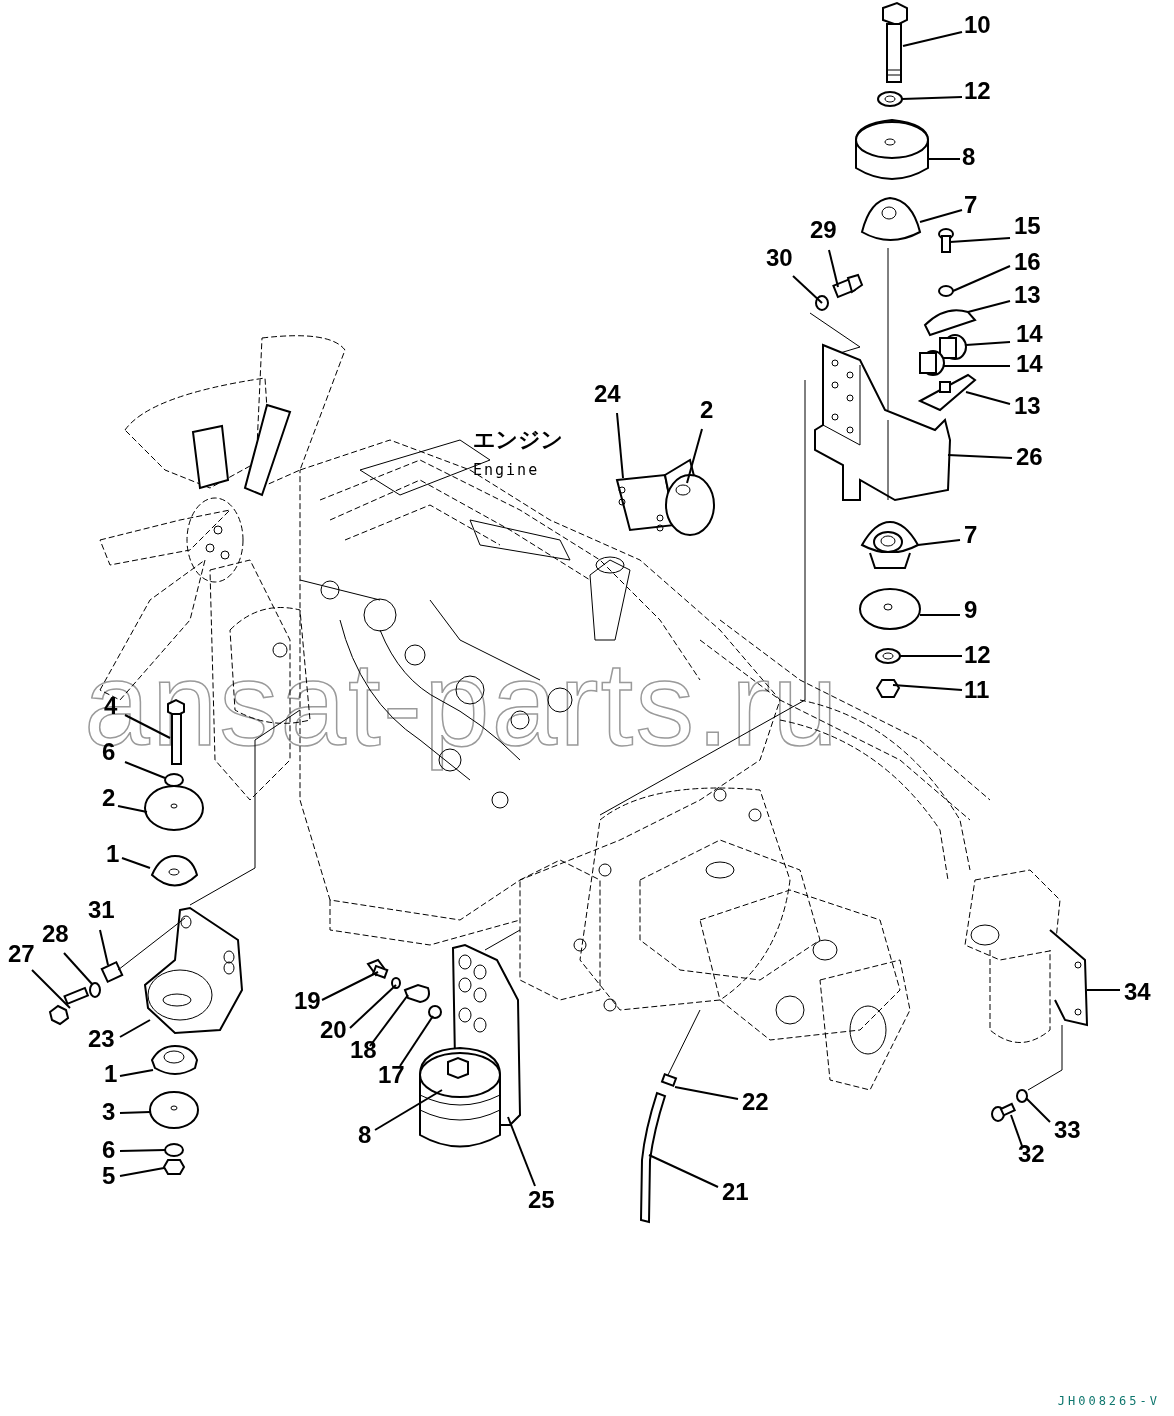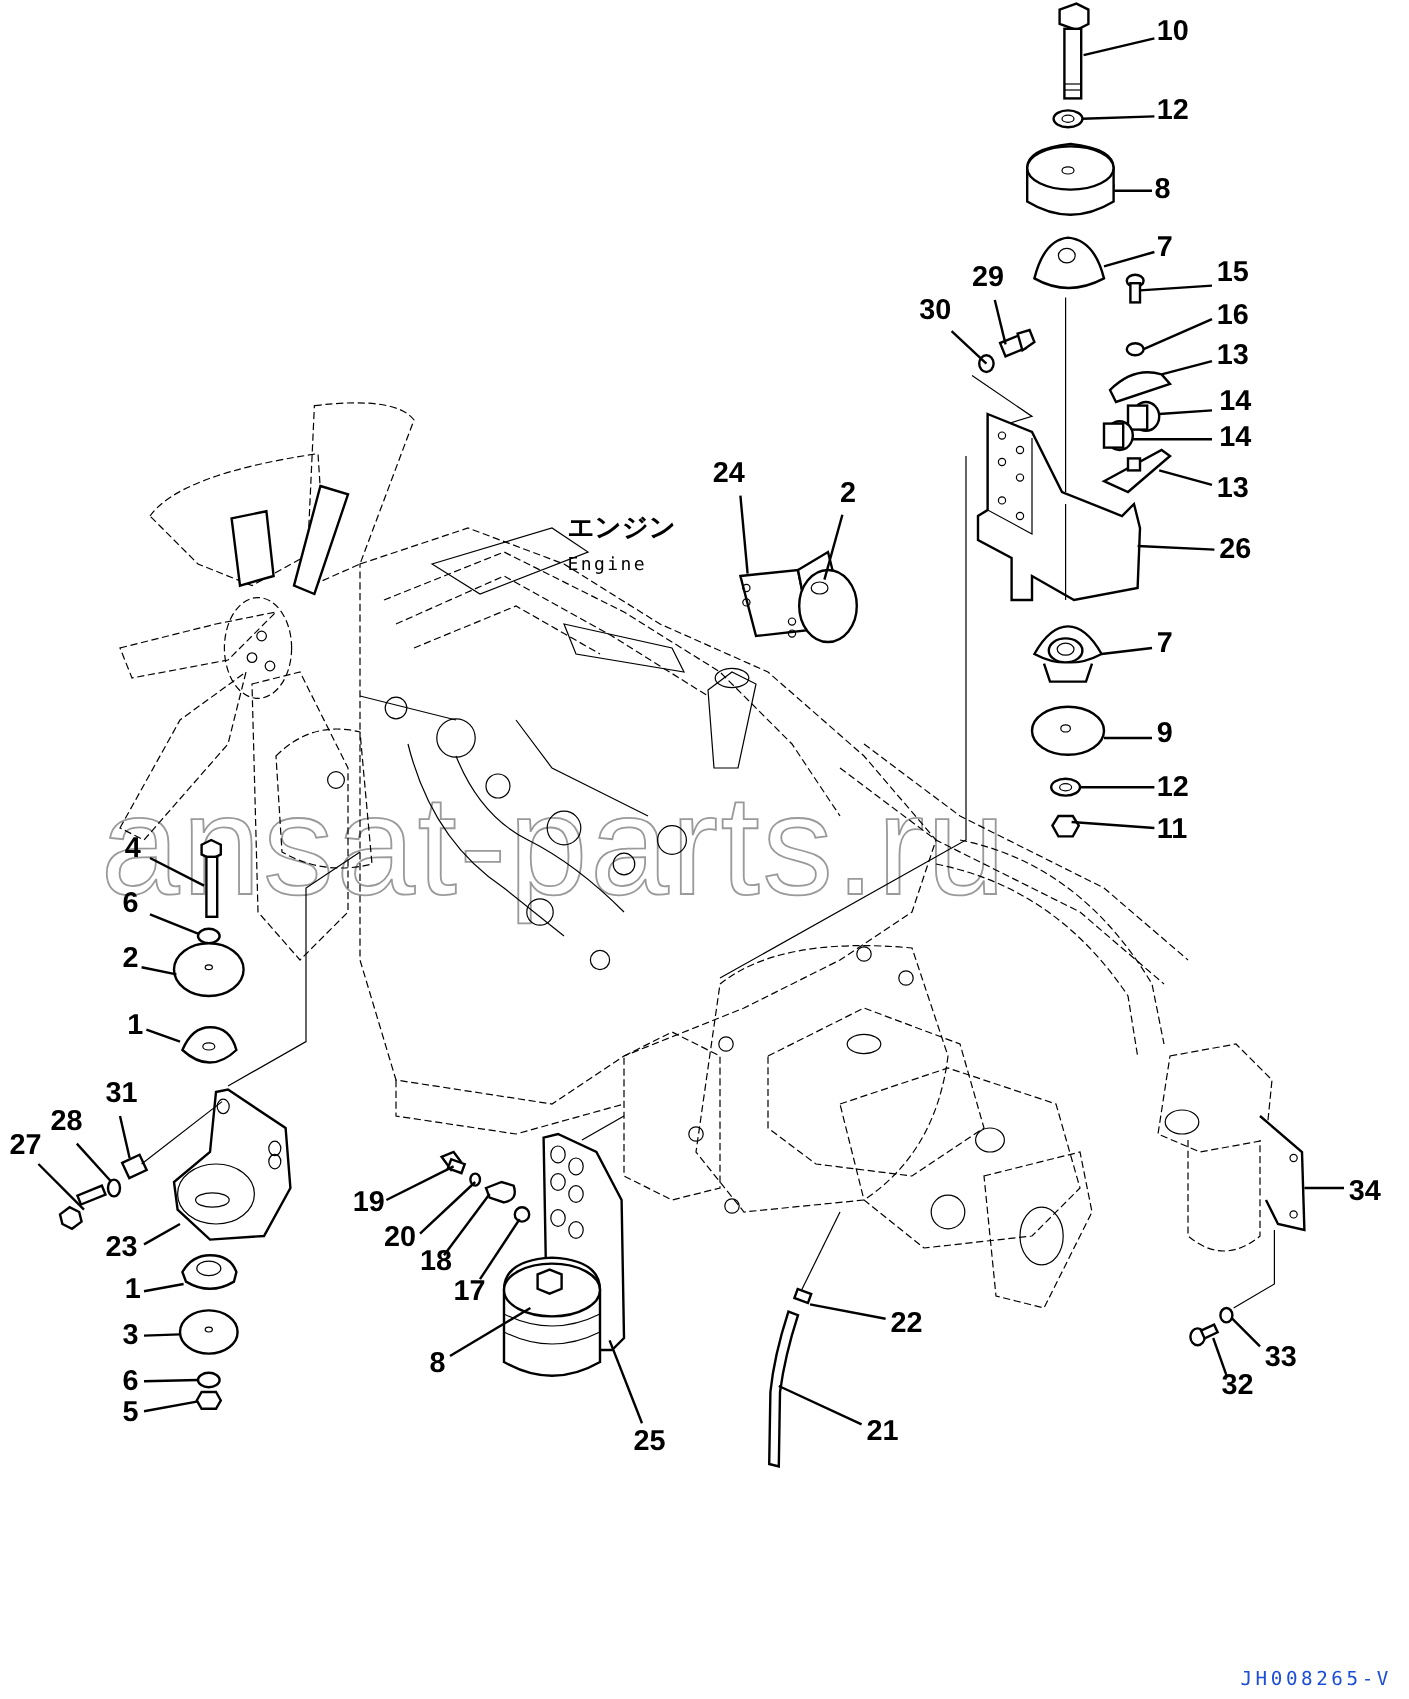--- a/index.html
+++ b/index.html
@@ -7,21 +7,21 @@
   #stage{position:absolute;left:0;top:0;width:1174px;height:1416px;}
   .lbl{font-family:"Liberation Sans",sans-serif;font-weight:700;font-size:24px;fill:#000;}
   .part{fill:#fff;stroke:#000;stroke-width:2;}
   .thin{fill:none;stroke:#000;stroke-width:1;}
   .dash{fill:none;stroke:#000;stroke-width:1;stroke-dasharray:6 3;}
   .lead{stroke:#000;stroke-width:2;fill:none;}
   .ref{stroke:#000;stroke-width:1;fill:none;}
   .wm{font-family:"Liberation Sans",sans-serif;font-size:118px;fill:none;stroke:#9a9a9a;stroke-width:1.5;letter-spacing:2px;}
   .jp{font-family:"DejaVu Sans",sans-serif;font-weight:700;font-size:22px;fill:#000;}
   .en{font-family:"DejaVu Sans Mono",monospace;font-size:15px;fill:#000;letter-spacing:2px;}
-  .code{position:absolute;right:14px;bottom:8px;font-family:"DejaVu Sans Mono",monospace;font-size:16px;letter-spacing:3px;color:#1d4ed8;}
+  .code{position:absolute;right:14px;bottom:8px;font-family:"DejaVu Sans Mono",monospace;font-size:12px;letter-spacing:3px;color:#0f766e;}
 </style>
 </head>
 <body>
 
 <svg id="stage" viewBox="0 0 1174 1416" xmlns="http://www.w3.org/2000/svg">
 
   <text class="wm" x="84" y="745">ansat-parts.ru</text>
 
   <g>
     <path class="dash" d="M262 338 Q330 330 345 350 L300 470 L255 490 Z"></path>

